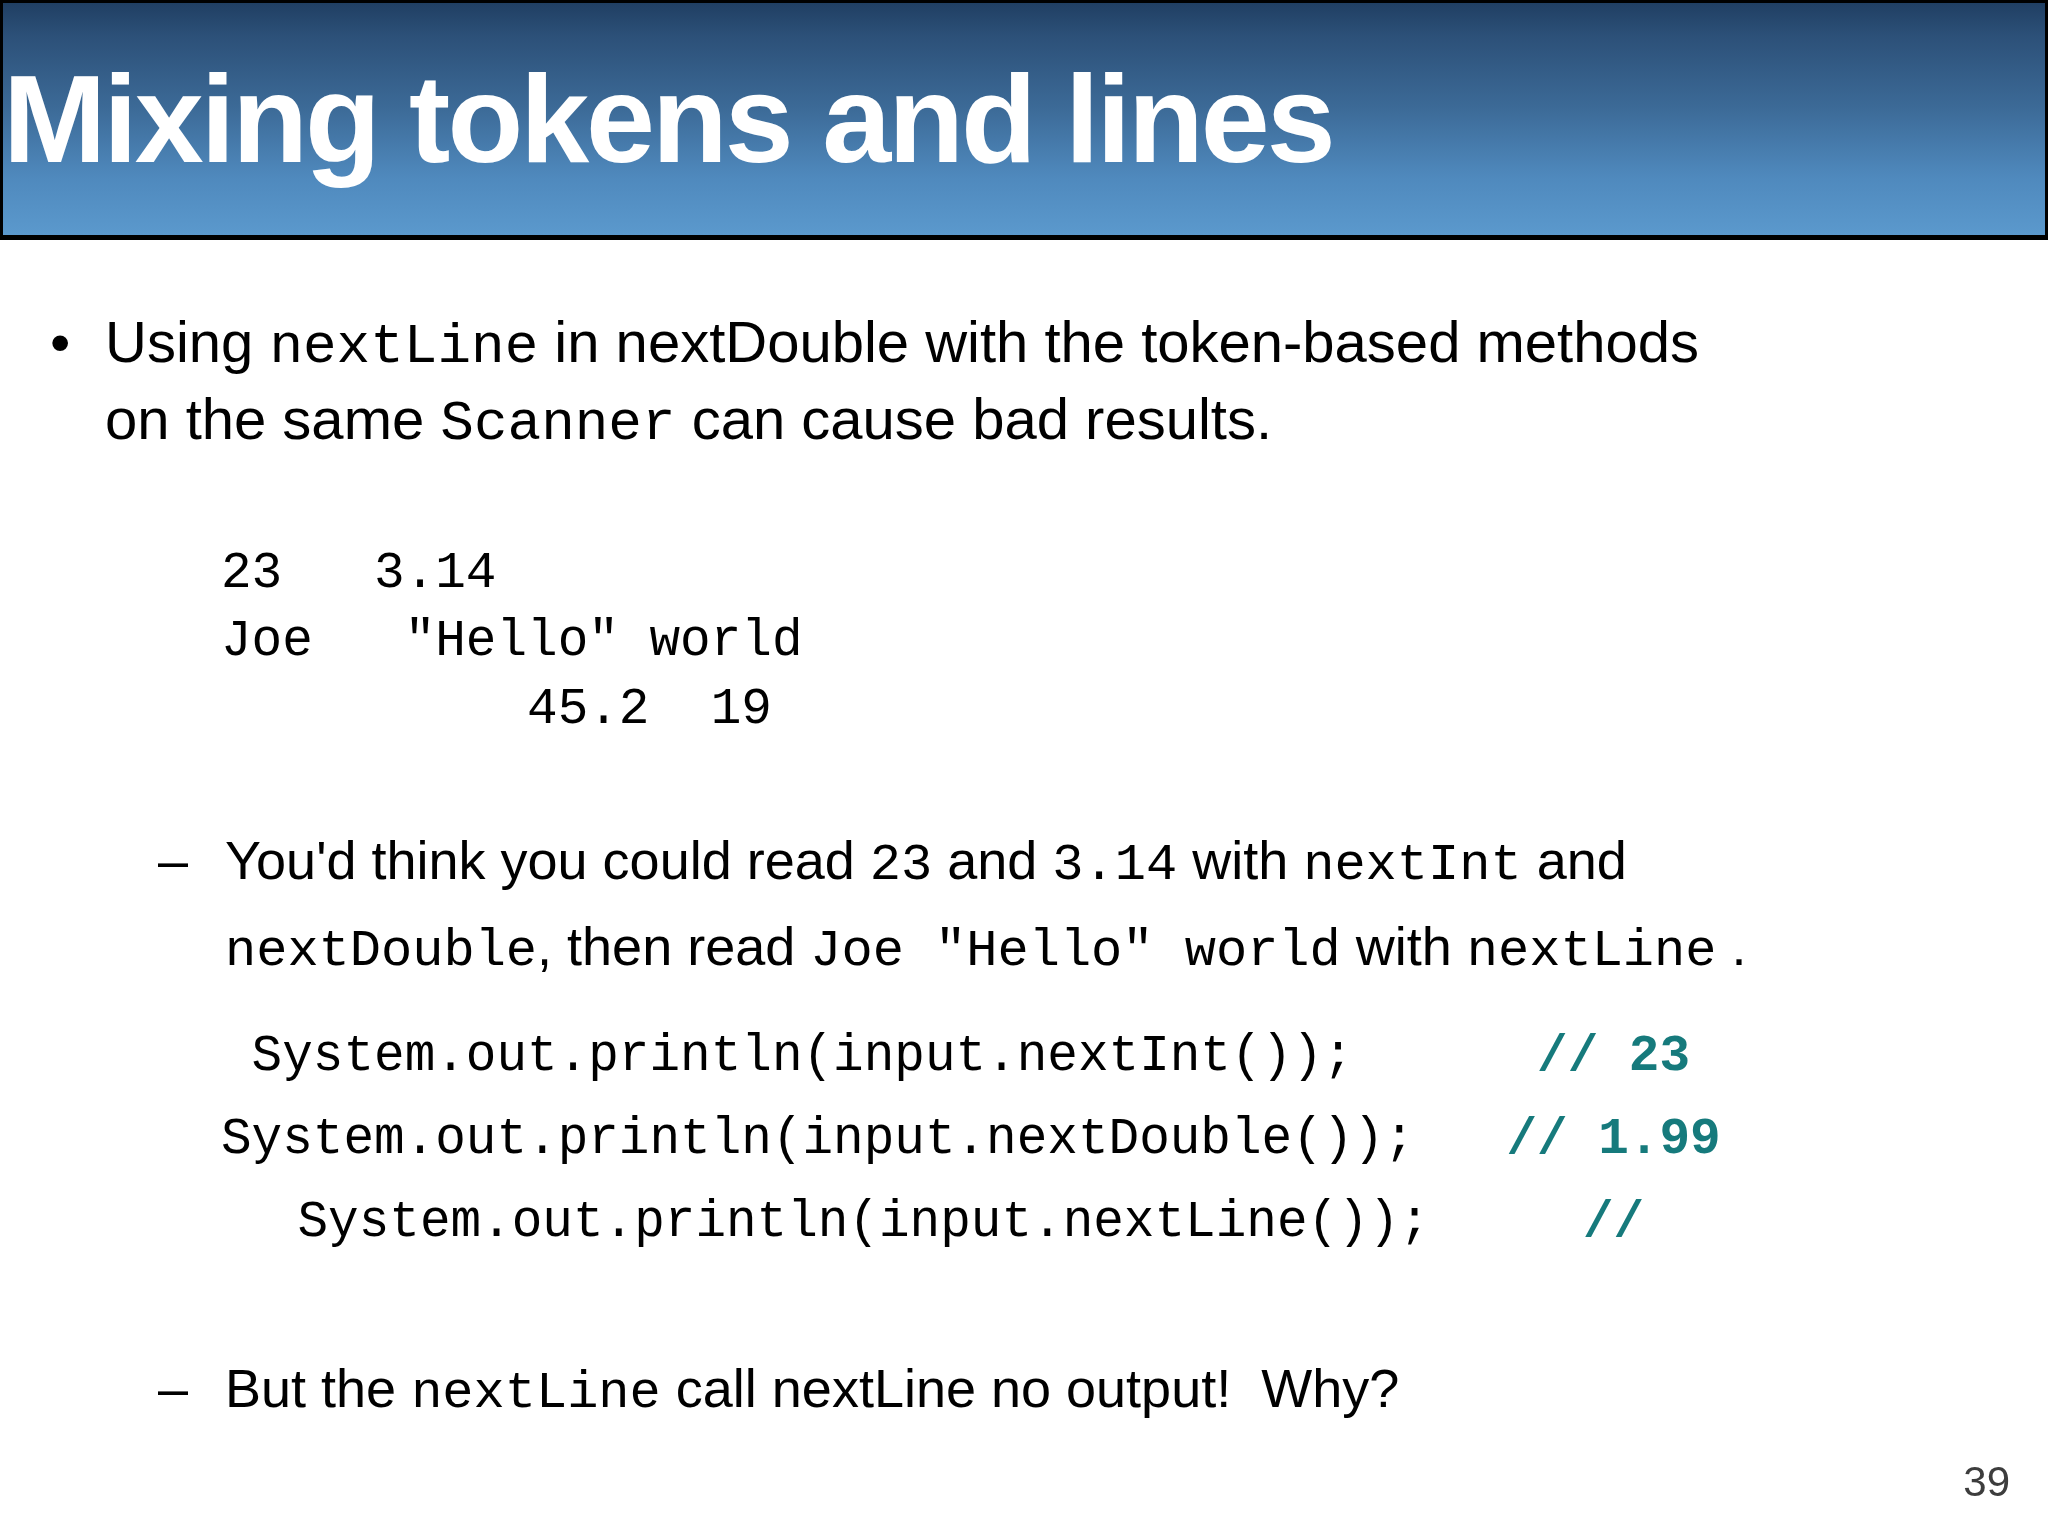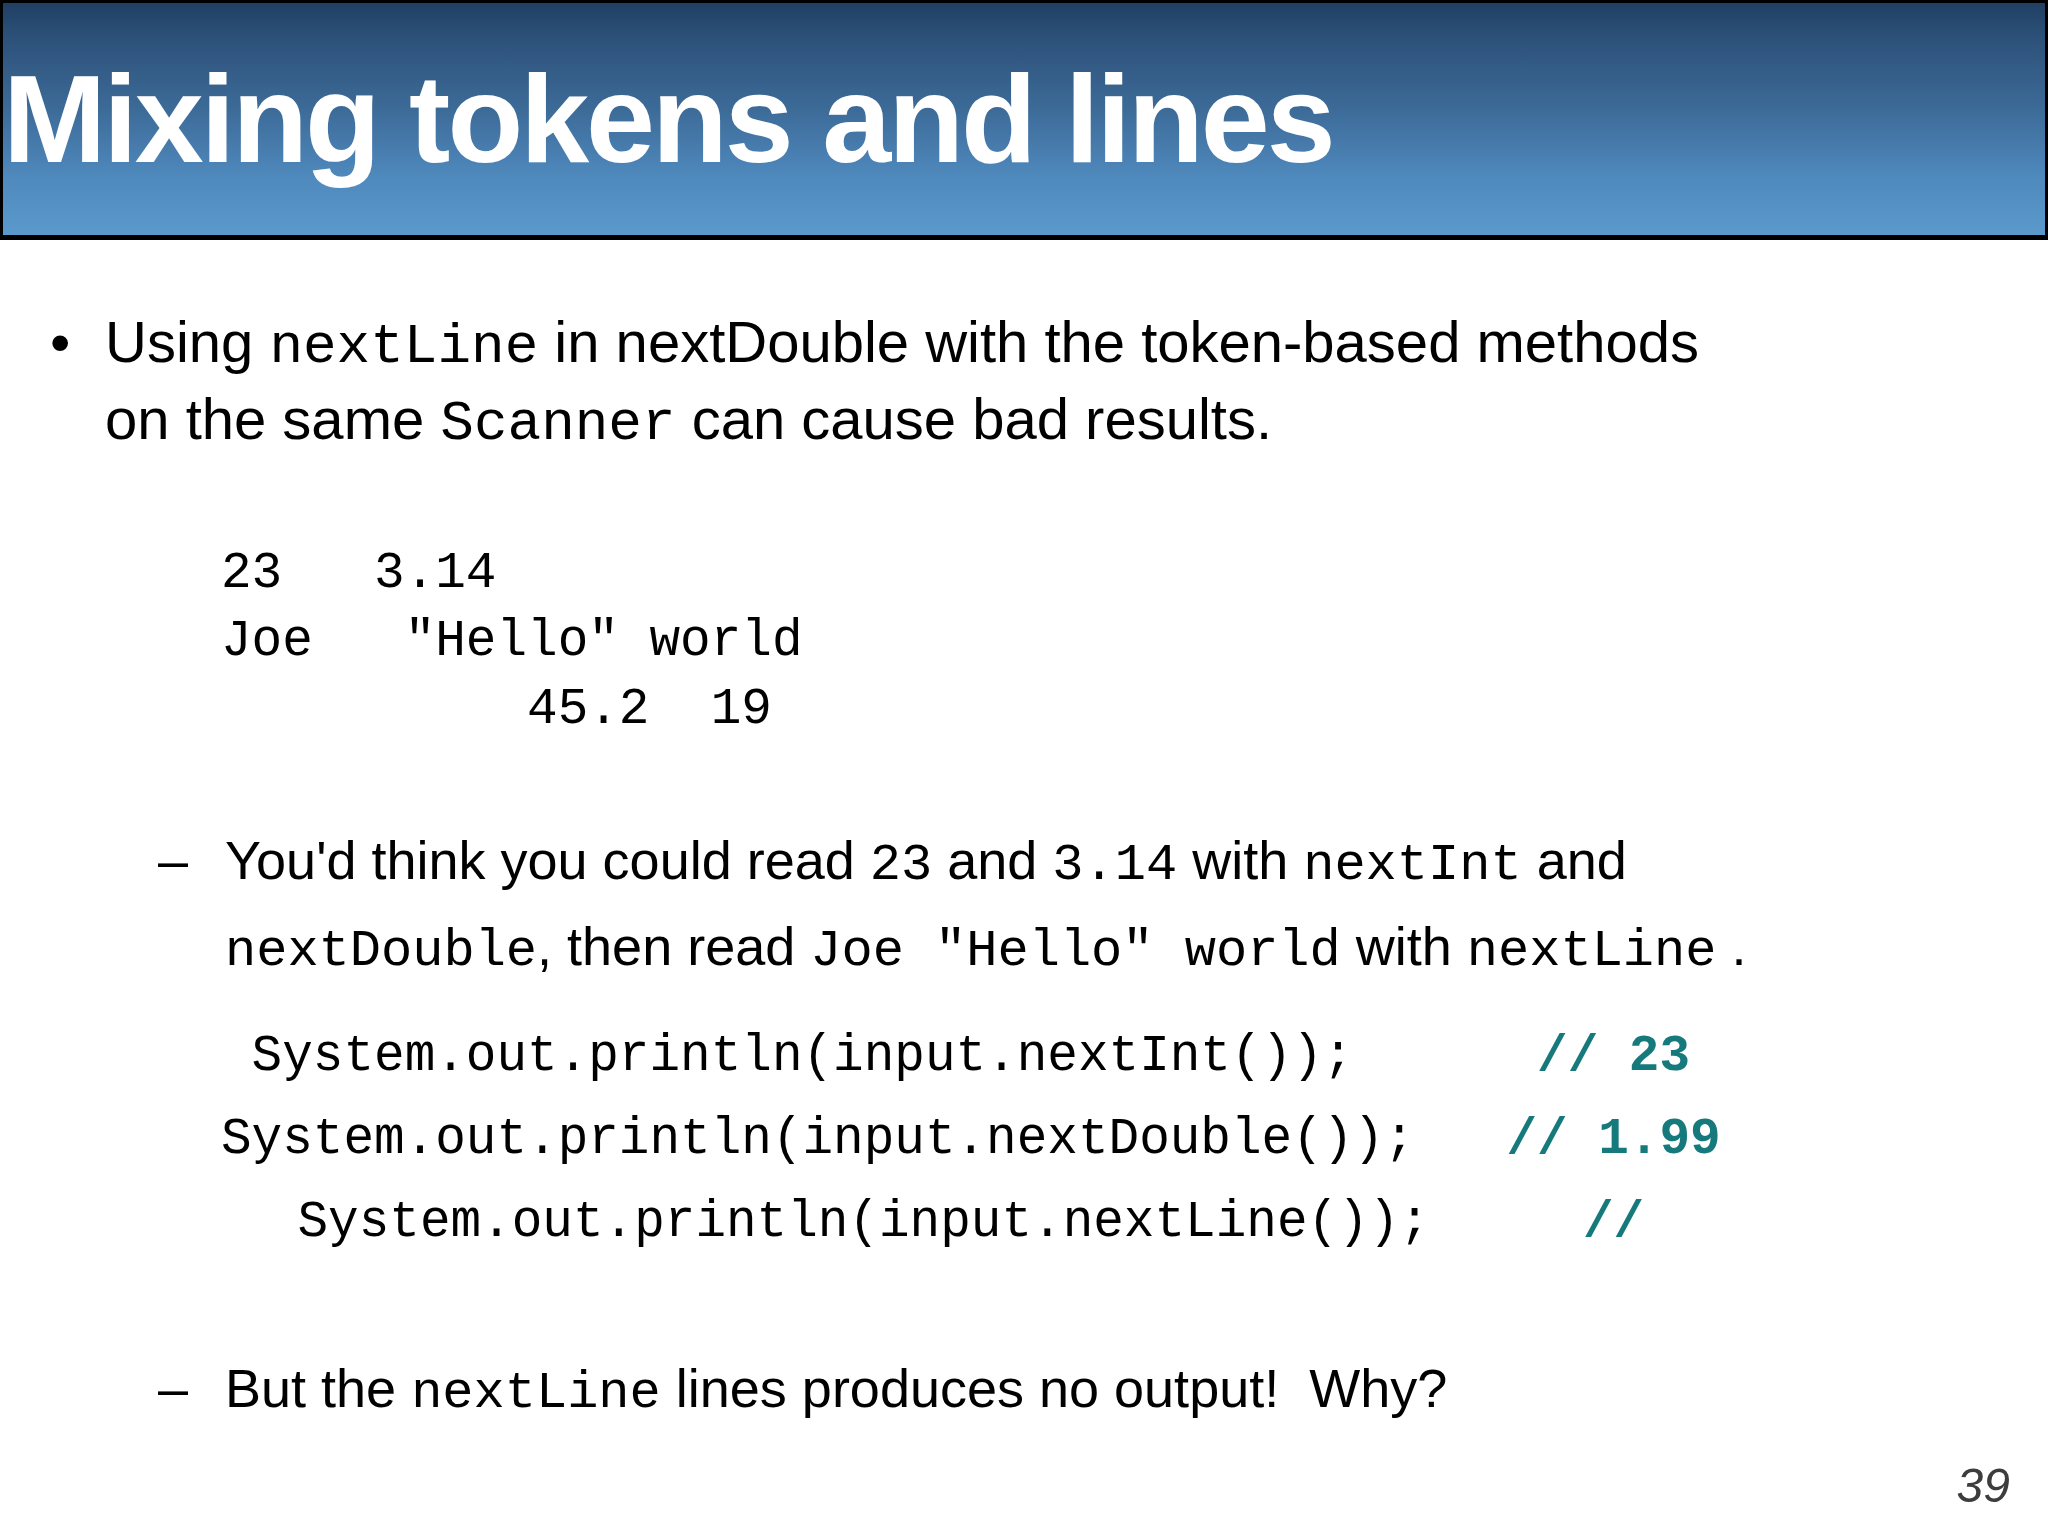--- a/index.html
+++ b/index.html
@@ -109,23 +109,22 @@
   .codeline .comment {
     color: #167a7c;
     font-weight: 700;
   }
 
   
   .pagenum {
     position: absolute;
     right: 38px;
     top: 1458px;
-    font-size: 48px;
+    font-size: 42px;
     color: #3d3d3d;
-    font-style: italic;
   }
 </style>
 </head>
 <body>
 
 <div id="slide">
 
   <div class="header">
     <div class="title">Mixing tokens and lines</div>
   </div>
@@ -154,19 +153,19 @@
 
   <div class="codeblock mono">
     <div class="codeline"><span class="code">System.out.println(input.nextInt());      </span><span class="comment">// 23</span></div>
     <div class="codeline"><span class="code">System.out.println(input.nextDouble());   </span><span class="comment">// 1.99</span></div>
     <div class="codeline"><span class="code">System.out.println(input.nextLine());     </span><span class="comment">//</span></div>
   </div>
 
   <div class="bullet2" id="subbullet2">
     <span class="marker">–</span>
     <div class="btext">
-      <div class="line"><span class="sans">But the </span><span class="mono">nextLine</span><span class="sans"> lines produces no output!  Why?</span></div>
+      <div class="line"><span class="sans">But the </span><span class="mono">nextLine</span><span class="sans"> call nextLine no output!  Why?</span></div>
     </div>
   </div>
 
   <div class="pagenum">39</div>
 
 </div>
 
 </body></html>

